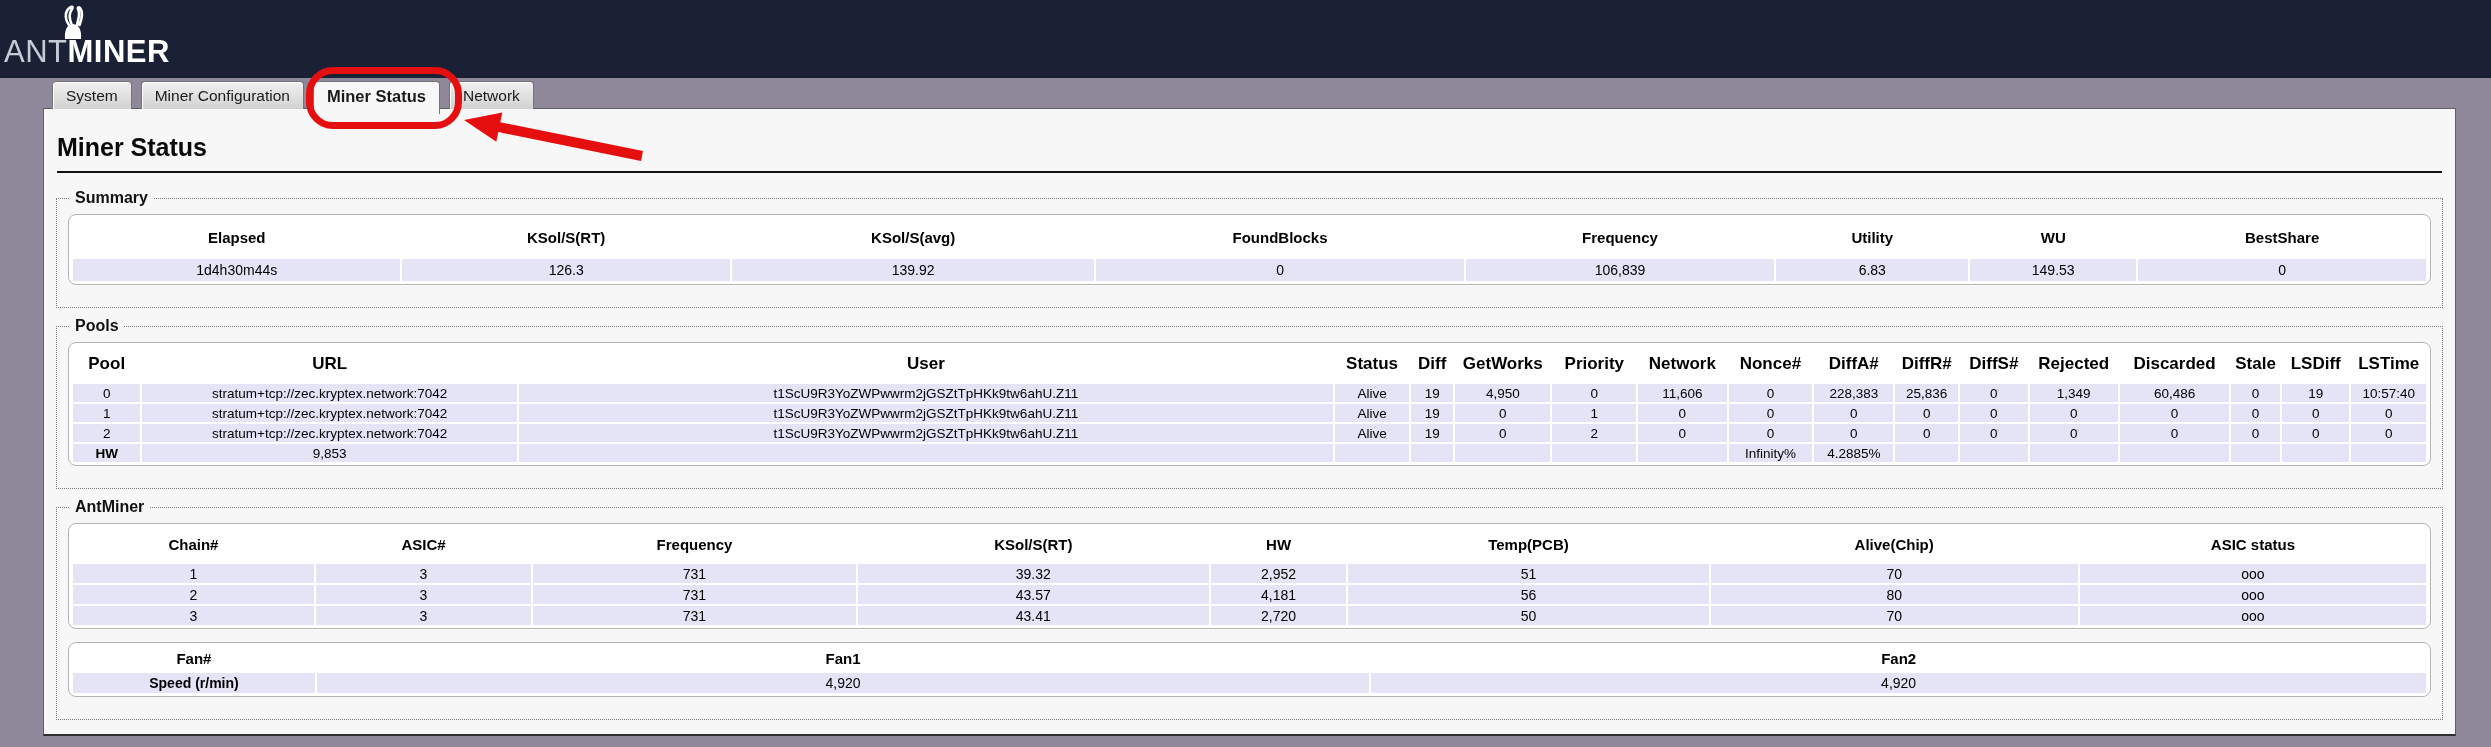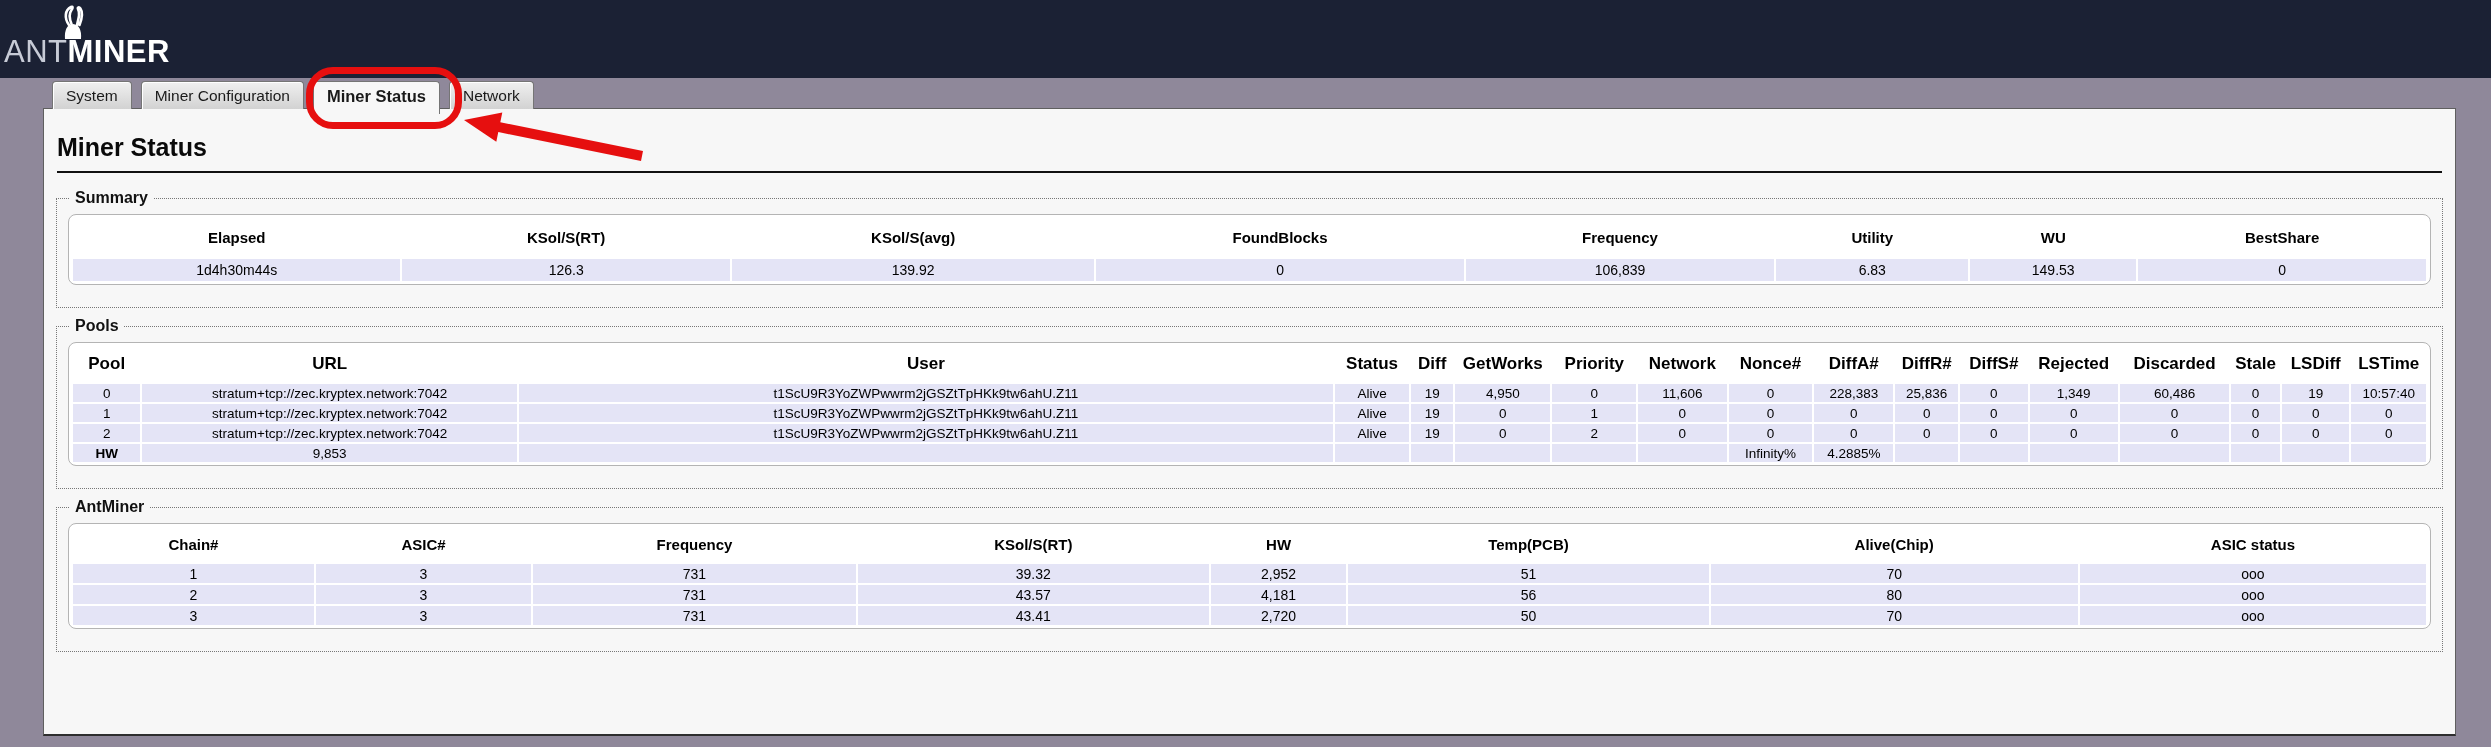--- a/index.html
+++ b/index.html
@@ -345,20 +345,43 @@
                 <td>731</td>
                 <td>43.41</td>
                 <td>2,720</td>
                 <td>50</td>
                 <td>70</td>
                 <td>ooo</td>
               </tr>
             </tbody>
         </table>
       </div>
+      <div class="tbl-wrap fans-wrap">
+        <table id="fans-table">
+          <colgroup>
+            <col style="width:10.3%">
+              <col style="width:44.8%">
+              <col style="width:44.9%">
+          </colgroup>
+          <thead>
+              <tr>
+                <th>Fan#</th>
+                <th>Fan1</th>
+                <th>Fan2</th>
+              </tr>
+            </thead>
+          <tbody>
+              <tr>
+                <td>Speed (r/min)</td>
+                <td>4,920</td>
+                <td>4,920</td>
+              </tr>
+            </tbody>
+        </table>
+      </div>
     </fieldset>
   </main>
 
   <div class="oval"></div>
   <svg class="arrow" width="195" height="62" viewBox="0 0 195 62">
     <polygon points="6,14 44.3,6.4 42.3,16.2 185,45 183,55 40.3,26 38.3,35.8" fill="#e60f0f"></polygon>
   </svg>
 
 </div>
 

